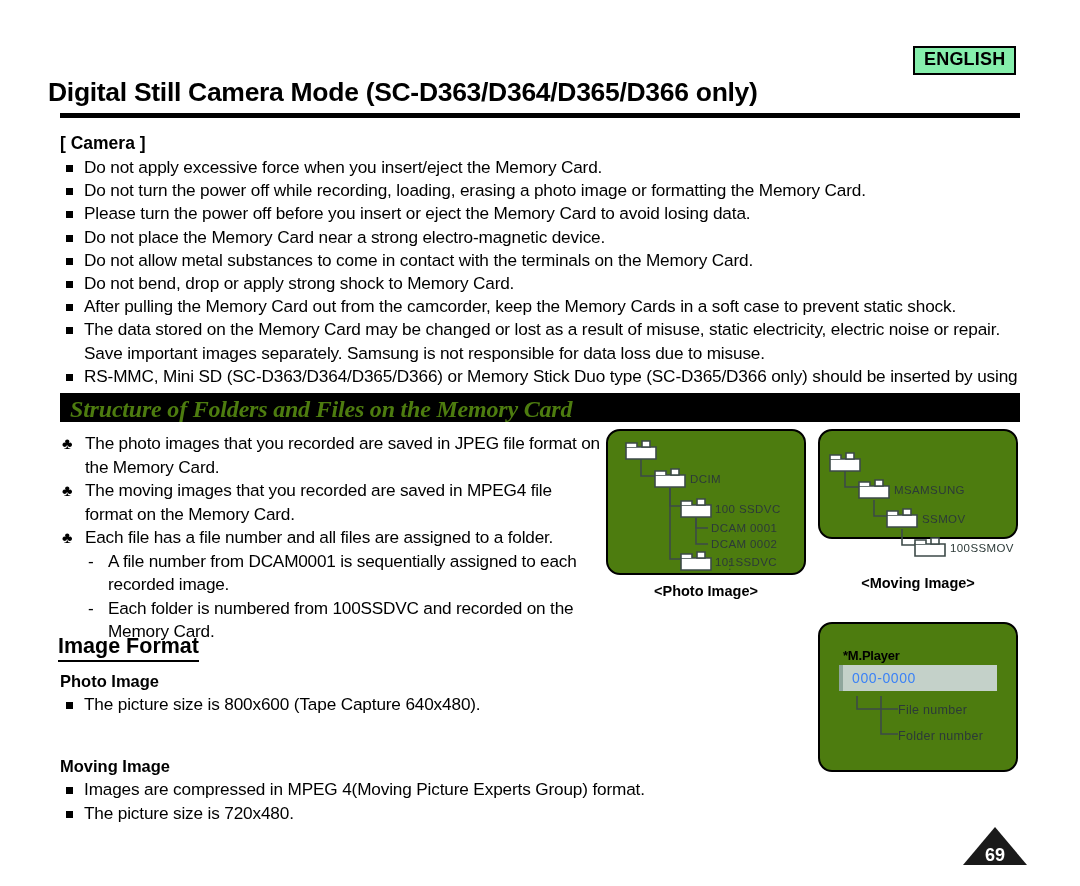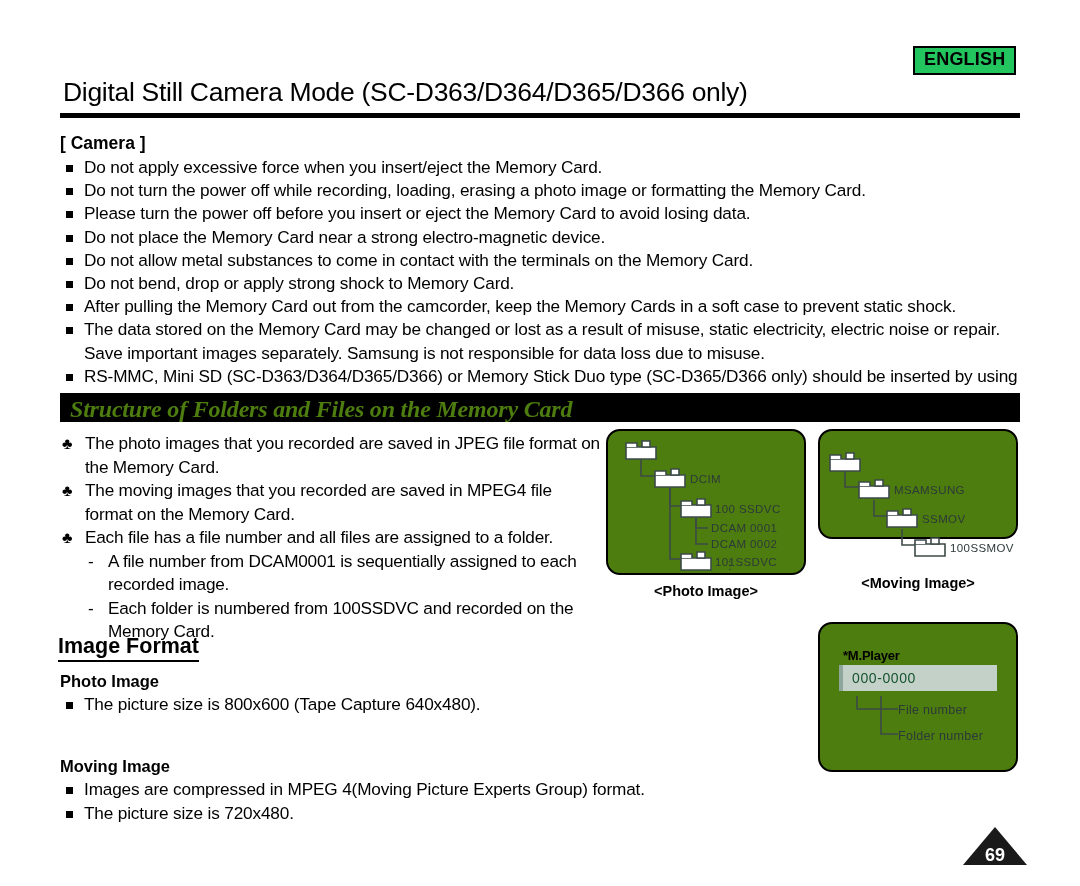--- a/index.html
+++ b/index.html
@@ -20,29 +20,29 @@
   .lang-badge {
     position: absolute;
     top: 46px;
     left: 913px;
     border: 2px solid #000;
     padding: 1px 9px 2px 9px;
     font-size: 18px;
     font-weight: bold;
     letter-spacing: 0.2px;
     line-height: 1.2;
-    background: #22c55e;
+    background: #86efac;
   }
   .page-title {
     position: absolute;
     top: 78px;
-    left: 63px;
+    left: 48px;
     width: 960px;
     font-size: 26.5px;
-    font-weight: normal;
+    font-weight: bold;
     letter-spacing: -0.3px;
     line-height: 1.1;
   }
   .title-rule {
     position: absolute;
     top: 113px;
     left: 60px;
     width: 960px;
     height: 5px;
     background: #000;
@@ -223,21 +223,21 @@
     height: 26px;
     background: #c4d1c9;
     border-left: 4px solid #8fa69c;
     box-sizing: border-box;
   }
   .mp-bar-text {
     position: absolute;
     left: 852px;
     top: 670px;
     font-size: 14px;
-    color: #14532d;
+    color: #3b82f6;
     letter-spacing: 0.6px;
   }
   .mp-lbl {
     position: absolute;
     font-size: 12.5px;
     color: #2c3a38;
     letter-spacing: 0.3px;
   }
   #mp-file-lbl   { left: 898px; top: 703px; }
   #mp-folder-lbl { left: 898px; top: 729px; }

